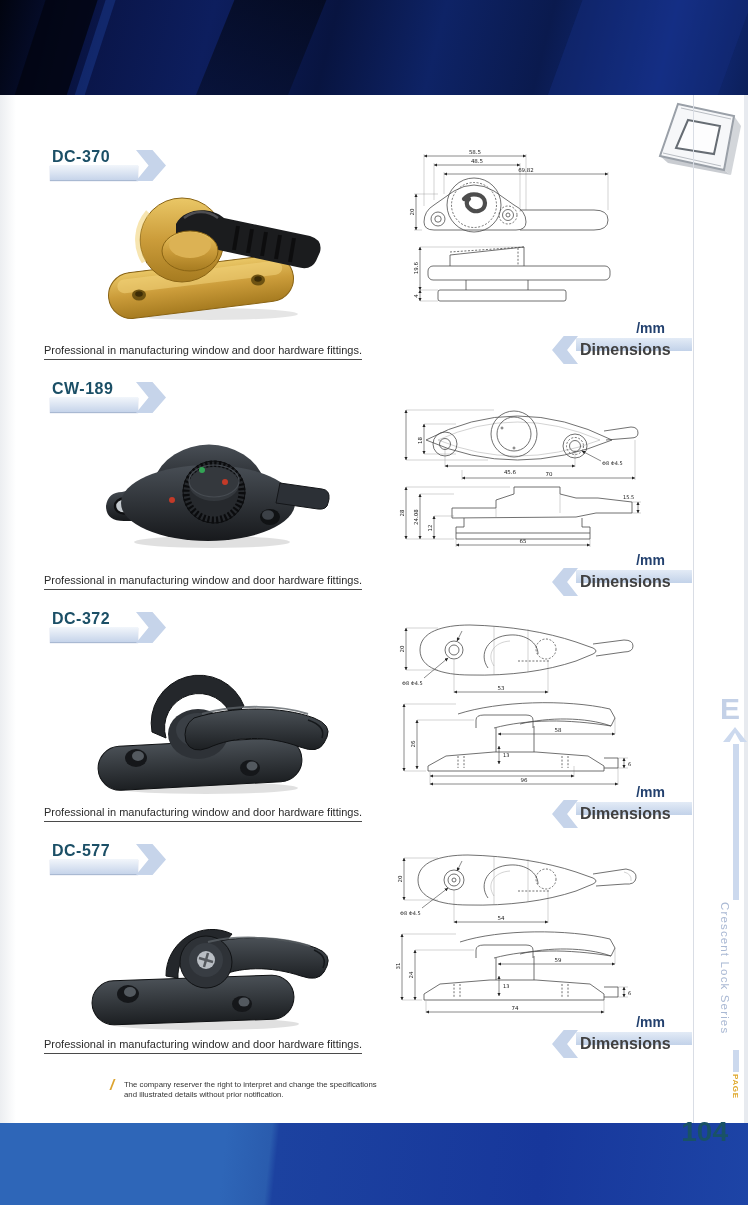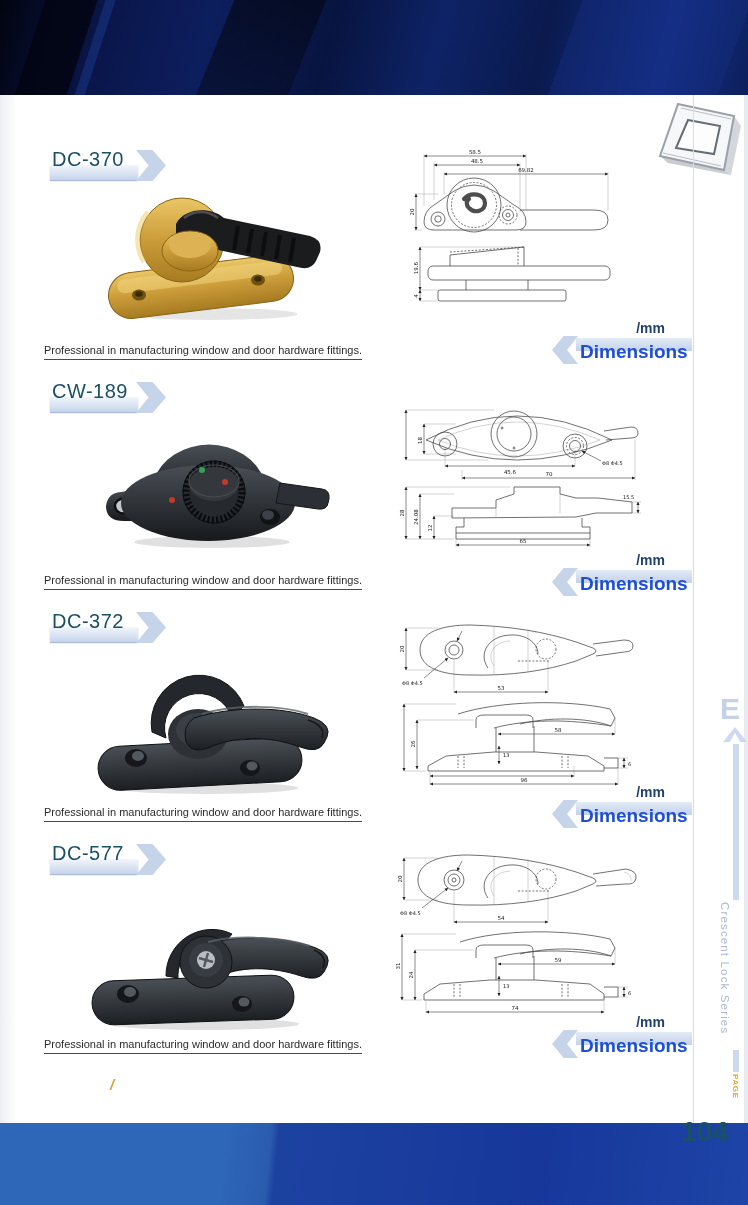--- a/index.html
+++ b/index.html
@@ -18,33 +18,33 @@
 
   .page-body{position:absolute;left:0;top:95px;width:748px;height:1028px;
     background:linear-gradient(90deg,#eceef1 0px,#ffffff 16px);}
 
   
   .model-tag{position:absolute;width:130px;height:38px;}
   .tag-ribbon{position:absolute;left:0;top:17px;width:88px;height:15px;
     background:linear-gradient(180deg,#f2f6fb,#c6d4ea);box-shadow:0 1px 1px #a9b9d2;}
   .tag-chev{position:absolute;left:86px;top:2px;width:30px;height:31px;background:#c6d4ea;
     clip-path:polygon(0 0,55% 0,100% 50%,55% 100%,0 100%,42% 50%);}
-  .tag-text{position:absolute;left:2px;top:0;font-size:20px;font-weight:normal;color:#1b4f66;letter-spacing:.5px;}
+  .tag-text{position:absolute;left:2px;top:0;font-size:16px;font-weight:bold;color:#1b4f66;letter-spacing:.5px;}
 
   
   .note{position:absolute;font-size:11px;color:#2b2b2b;border-bottom:1px solid #4a4a4a;padding-bottom:3px;white-space:nowrap;}
 
   
   .unit{position:absolute;width:85px;text-align:right;font-size:14px;font-weight:bold;color:#22406e;}
   .dim-tag{position:absolute;width:142px;height:30px;}
   .dim-chev{position:absolute;left:0;top:0;width:26px;height:28px;background:#c6d4ea;
     clip-path:polygon(100% 0,45% 0,0 50%,45% 100%,100% 100%,58% 50%);}
   .dim-ribbon{position:absolute;left:24px;top:2px;width:116px;height:13px;
     background:linear-gradient(180deg,#e3ebf6,#c2d2e9);}
-  .dim-text{position:absolute;left:28px;top:5px;font-size:19px;font-weight:bold;color:#1d4ed8;}
+  .dim-text{position:absolute;left:28px;top:5px;font-size:16px;font-weight:bold;color:#404040;}
 
   
   .rail-line{position:absolute;left:693px;top:95px;width:1px;height:1028px;background:#d9dde5;}
   .edge-strip{position:absolute;left:744px;top:95px;width:4px;height:1028px;background:#e7eaef;}
   .series-letter{position:absolute;left:720px;top:692px;font-size:30px;font-weight:bold;color:#c4d1e7;}
   .rail-chevron{position:absolute;left:723px;top:727px;width:24px;height:15px;background:#ccd9ee;
     clip-path:polygon(50% 0,100% 100%,72% 100%,50% 38%,28% 100%,0 100%);}
   .rail-bar1{position:absolute;left:733px;top:744px;width:6px;height:156px;background:#ccd9ee;}
   .rail-bar2{position:absolute;left:733px;top:1050px;width:6px;height:22px;background:#ccd9ee;}
   .series-label{position:absolute;left:719px;top:902px;height:150px;writing-mode:vertical-rl;
@@ -509,14 +509,18 @@
   <div class="edge-strip"></div>
   <div class="series-letter">E</div>
   <div class="rail-chevron"></div>
   <div class="rail-bar1"></div>
   <div class="series-label">Crescent Lock Series</div>
   <div class="rail-bar2"></div>
   <div class="page-word">PAGE</div>
   <div class="page-number">104</div>
 
   <div class="foot-slash">/</div>
+  <div class="foot-text">
+    <div>The company reserver the right to interpret and change the specifications</div>
+    <div>and illustrated details without prior notification.</div>
+  </div>
 
 </div>
 
 </body></html>

